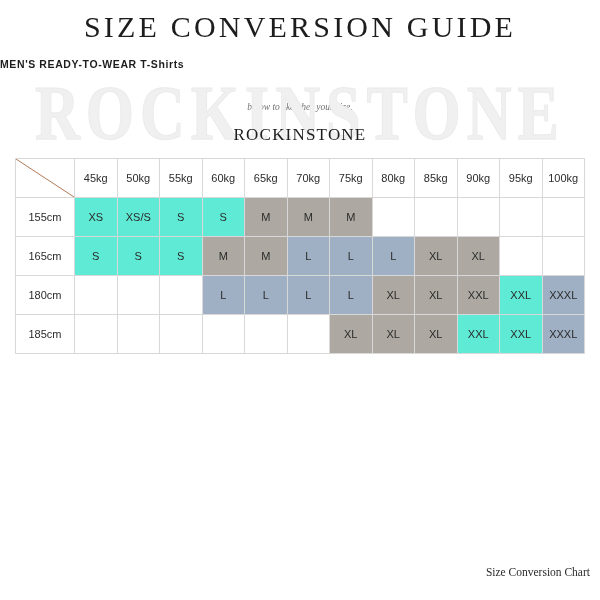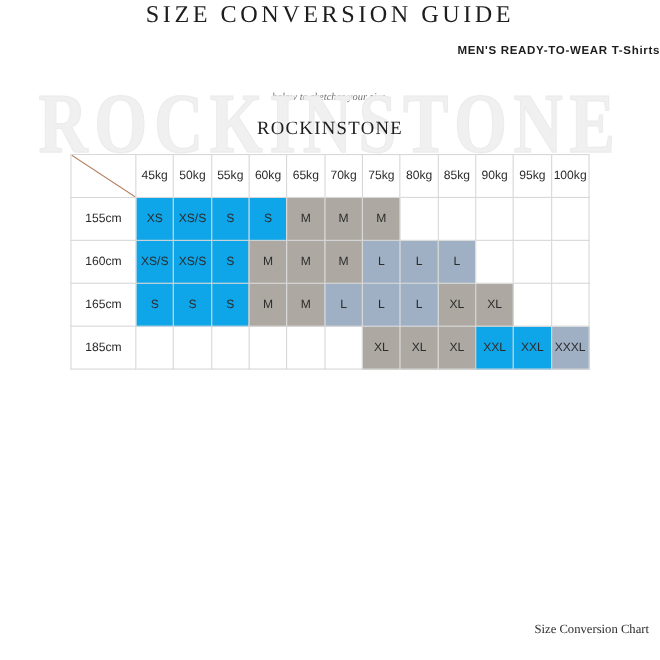--- a/index.html
+++ b/index.html
@@ -34,28 +34,28 @@
     color: #f0f0f0;
     -webkit-text-stroke: 1px #ececec;
     user-select: none;
     pointer-events: none;
     white-space: nowrap;
     transform: scaleY(1.25);
   }
   .title {
     text-align: center;
     font-family: "Liberation Serif", serif;
-    font-size: 22px;
+    font-size: 30px;
     letter-spacing: 3.2px;
     font-weight: 400;
     color: #1d1d1d;
-    padding-top: 0;
+    padding-top: 10px;
   }
   .subtitle {
-    text-align: right;
+    text-align: left;
     font-size: 10.5px;
     font-weight: bold;
     letter-spacing: 0.6px;
     color: #1d1d1d;
     margin-top: 14px;
   }
   .note {
     text-align: center;
     font-family: "Liberation Serif", serif;
     font-style: italic;
@@ -69,21 +69,21 @@
     font-family: "Liberation Serif", serif;
     font-size: 17px;
     letter-spacing: 1.2px;
     color: #1d1d1d;
     margin-top: 10px;
     position: relative;
   }
   table.chart {
     border-collapse: collapse;
     margin: 13px auto 0 auto;
-    width: 472px;
+    width: 570px;
     table-layout: fixed;
     position: relative;
   }
   table.chart td, table.chart th {
     border: 1px solid #d8d8d8;
     height: 38px;
     text-align: center;
     vertical-align: middle;
     font-size: 11px;
     font-weight: normal;
@@ -104,21 +104,21 @@
   }
   th.colhead, td.rowhead {
     font-size: 11px;
     color: #2b2b2b;
     background: #ffffff;
   }
   td.rowhead {
     width: 58px;
   }
   td.c-empty { background: #ffffff; }
-  td.c-light { background: #0ea5e9; }
+  td.c-light { background: #5eead4; }
   td.c-grey  { background: #ada9a2; color: #ffffff; }
   td.c-blue  { background: #9fb0c4; color: #ffffff; }
   .footer {
     position: absolute;
     right: 10px;
     bottom: 22px;
     font-family: "Liberation Serif", serif;
     font-size: 11.5px;
     color: #2b2b2b;
   }
@@ -170,48 +170,48 @@
           <td class="c-grey">M</td>
           <td class="c-grey">M</td>
           <td class="c-grey">M</td>
           <td class="c-empty"></td>
           <td class="c-empty"></td>
           <td class="c-empty"></td>
           <td class="c-empty"></td>
           <td class="c-empty"></td>
         </tr>
         <tr>
-          <td class="rowhead">160cm</td>
-          <td class="c-light">XS/S</td>
-          <td class="c-light">XS/S</td>
-          <td class="c-light">S</td>
-          <td class="c-grey">M</td>
-          <td class="c-grey">M</td>
-          <td class="c-grey">M</td>
-          <td class="c-blue">L</td>
-          <td class="c-blue">L</td>
-          <td class="c-blue">L</td>
-          <td class="c-empty"></td>
-          <td class="c-empty"></td>
-          <td class="c-empty"></td>
-        </tr>
-        <tr>
           <td class="rowhead">165cm</td>
           <td class="c-light">S</td>
           <td class="c-light">S</td>
           <td class="c-light">S</td>
           <td class="c-grey">M</td>
           <td class="c-grey">M</td>
           <td class="c-blue">L</td>
           <td class="c-blue">L</td>
           <td class="c-blue">L</td>
           <td class="c-grey">XL</td>
           <td class="c-grey">XL</td>
           <td class="c-empty"></td>
           <td class="c-empty"></td>
+        </tr>
+        <tr>
+          <td class="rowhead">180cm</td>
+          <td class="c-empty"></td>
+          <td class="c-empty"></td>
+          <td class="c-empty"></td>
+          <td class="c-blue">L</td>
+          <td class="c-blue">L</td>
+          <td class="c-blue">L</td>
+          <td class="c-blue">L</td>
+          <td class="c-grey">XL</td>
+          <td class="c-grey">XL</td>
+          <td class="c-grey">XXL</td>
+          <td class="c-light">XXL</td>
+          <td class="c-blue">XXXL</td>
         </tr>
         <tr>
           <td class="rowhead">185cm</td>
           <td class="c-empty"></td>
           <td class="c-empty"></td>
           <td class="c-empty"></td>
           <td class="c-empty"></td>
           <td class="c-empty"></td>
           <td class="c-empty"></td>
           <td class="c-grey">XL</td>

